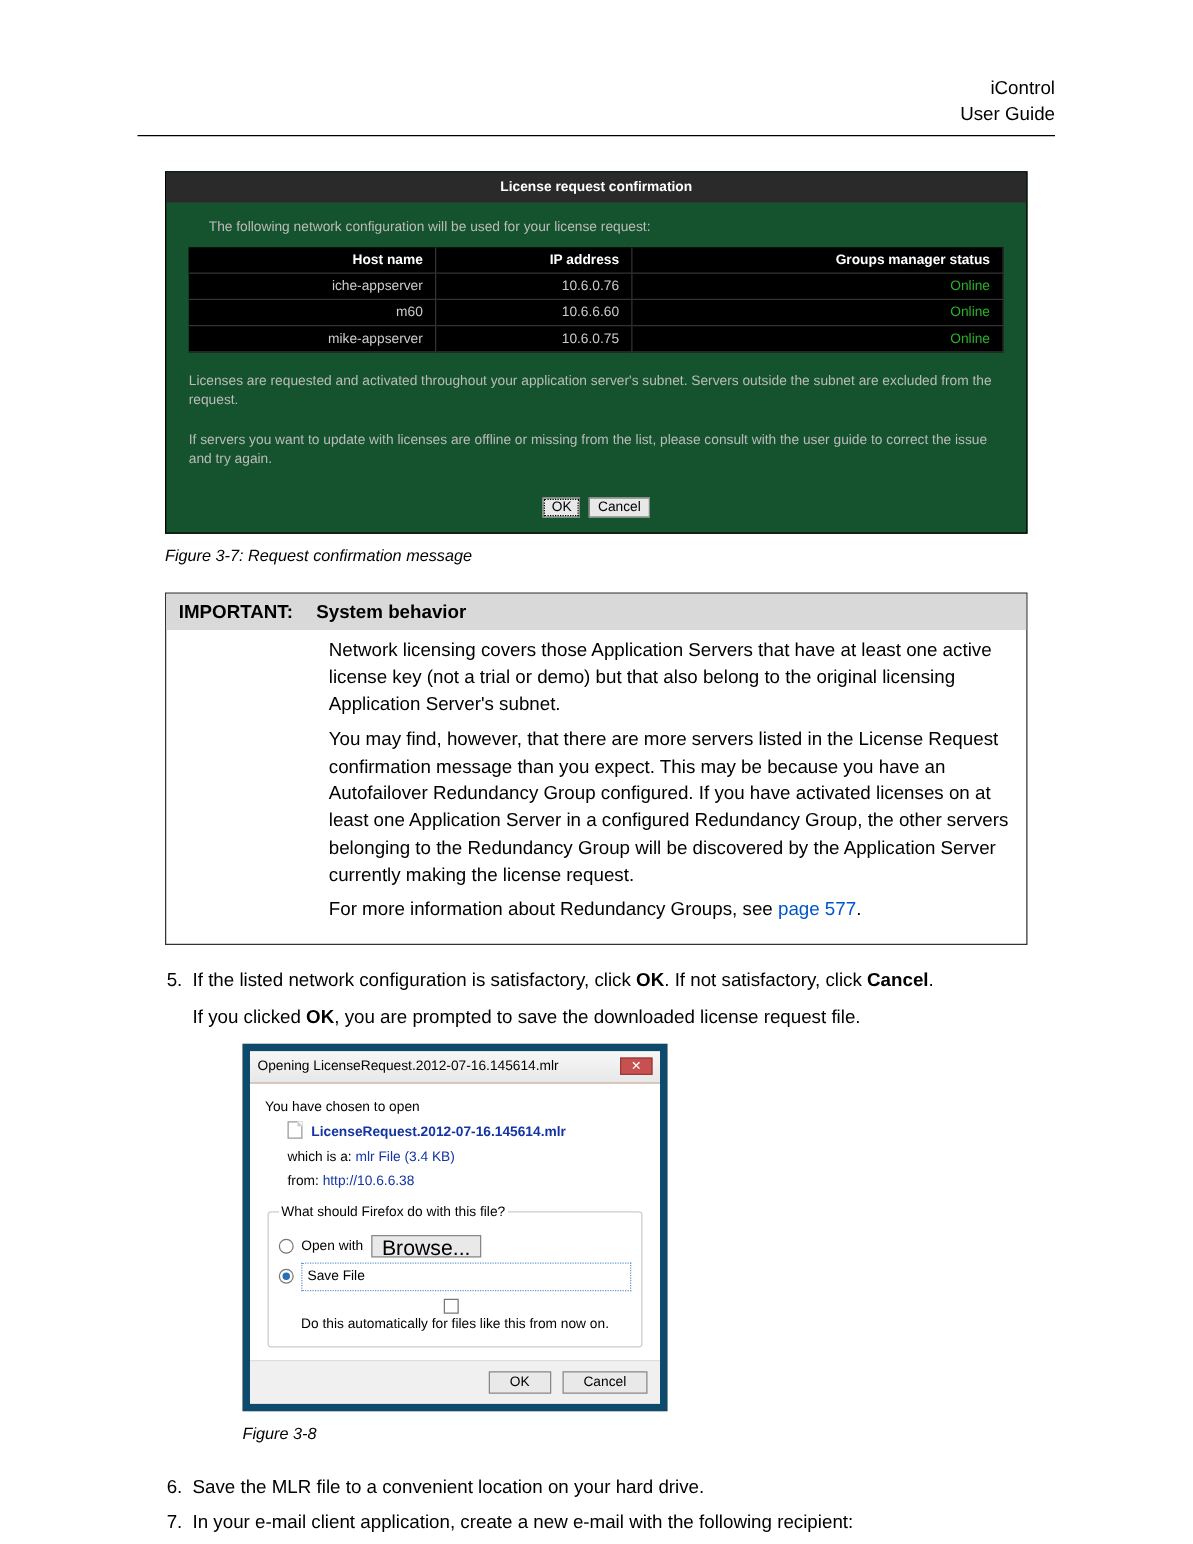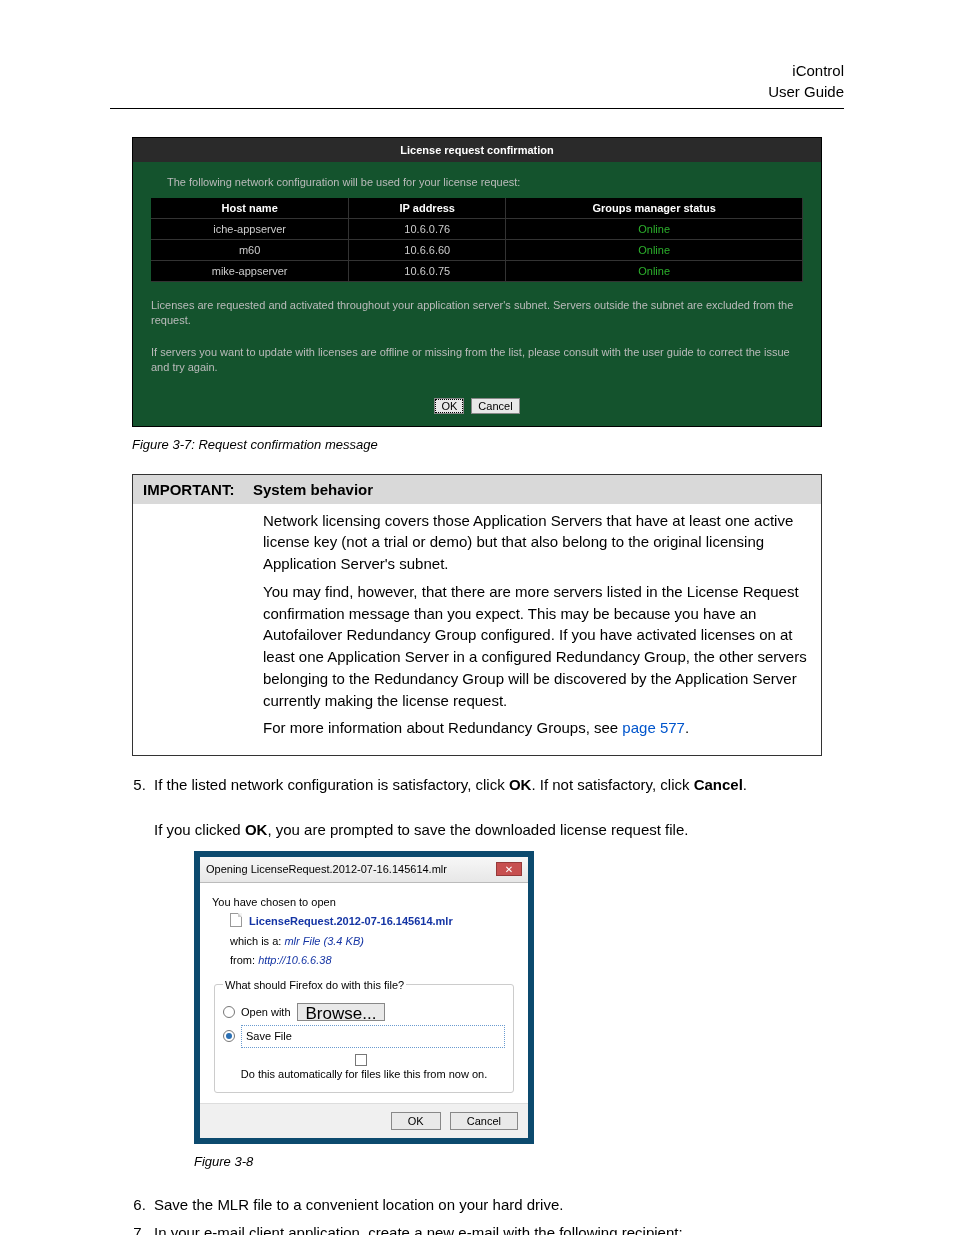--- a/index.html
+++ b/index.html
@@ -43,21 +43,21 @@
     background: #2a2a2a;
   }
   .dark-body { padding: 6px 18px 10px 18px; }
   .dark-note { color: #bbb; margin: 8px 0 10px 16px; }
   .srv-table {
     width: 100%;
     border-collapse: collapse;
     background: #000;
   }
   .srv-table th, .srv-table td {
-    text-align: center;
+    text-align: right;
     padding: 4px 10px;
     border-right: 1px solid #333;
     border-bottom: 1px solid #333;
     font-size: 11px;
     color: #ccc;
   }
   .srv-table th {
     color: #fff;
     font-weight: bold;
     background: #000;
@@ -102,21 +102,21 @@
   .link { color: #0055cc; }
   
   ol.steps {
     margin: 0 0 10px 40px;
     padding: 0;
     font-size: 15px;
     line-height: 1.5;
   }
   ol.steps > li { margin-bottom: 6px; padding-left: 4px; }
   ol.steps > li::marker { font-size: 15px; }
-  ol.steps .subline { display:block; margin-top: 22px; }
+  ol.steps .subline { display:block; margin-top: 6px; }
   
   .ff-dialog {
     width: 340px;
     border: 6px solid #0c4a6e;
     font-family: Tahoma, Arial, sans-serif;
     font-size: 11px;
     margin: 10px 0 6px 40px;
     background: #fdba74;
   }
   .ff-title {
@@ -151,21 +151,21 @@
     vertical-align: -2px;
     position: relative;
   }
   .ff-icon::after {
     content: "";
     position: absolute;
     right: -1px; top: -1px;
     border-top: 4px solid #f4f4f4;
     border-left: 4px solid #ccc;
   }
-  .ff-meta { color: #1434a4; font-style: italic; }
+  .ff-meta { color: #1434a4; }
   .ff-fieldset {
     border: 1px solid #ccc;
     border-radius: 3px;
     padding: 6px 8px 8px 8px;
     margin-top: 8px;
   }
   .ff-legend { font-size: 11px; }
   .ff-radio-row { margin: 4px 0; display:flex; align-items:center; }
   .ff-radio {
     width:12px; height:12px; border:1px solid #777; border-radius:50%;

